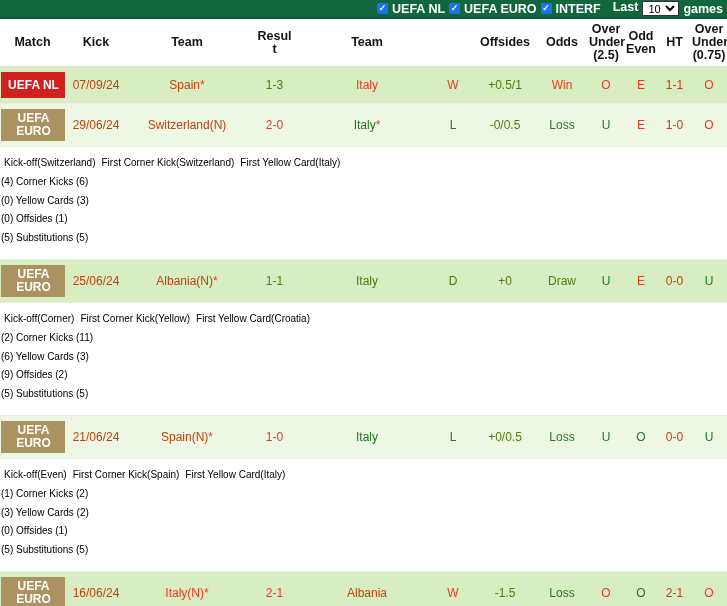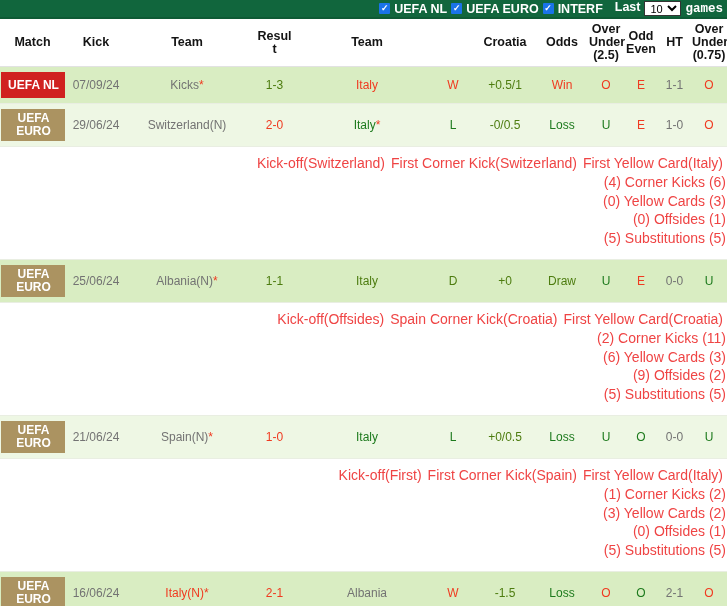--- a/index.html
+++ b/index.html
@@ -24,21 +24,21 @@
     display:inline-flex;align-items:center;justify-content:center;
     color:#fff;font-size:9px;line-height:1;font-weight:bold;
   }
   .cblabel{color:#ffffff;font-size:12.5px;font-weight:bold;letter-spacing:0;}
   .lastlbl{color:#ffffff;font-size:12.5px;font-weight:bold;margin:0 4px 4px 6px;}
   .sel{
     font-family:"Liberation Sans", sans-serif;
     font-size:11px;height:15px;padding:0 1px;border:1px solid #333;
     background:#fff;color:#000;
   }
-  .gameslbl{color:#ffffff;font-size:12.5px;font-weight:bold;margin-left:4px;font-family:Liberation Mono, monospace;}
+  .gameslbl{color:#ffffff;font-size:12.5px;font-weight:bold;margin-left:4px;}
 
   
   table.main{border-collapse:collapse;width:727px;table-layout:fixed;}
   table.main th{
     font-size:12.5px;font-weight:bold;color:#141414;
     text-align:center;vertical-align:middle;
     padding:4px 1px;background:#ffffff;line-height:13px;
     border-bottom:1px solid #e2e2e2;
   }
   table.main td{
@@ -74,27 +74,27 @@
     color:#ffffff;font-size:12px;font-weight:bold;line-height:13px;
     text-align:center;box-sizing:border-box;padding:3px 2px;
   }
   .bdg-nl{background:#d0211f;}
   .bdg-euro{background:#ab9361;}
 
   
   .t-red{color:#f03a20;}
   .t-blue{color:#4d7c0f;}
   .t-green{color:#1d7a1d;}
-  .t-black{color:#737373;}
+  .t-black{color:#c2410c;}
   .star{color:#f03a20;}
 
   
   .detail{
-    padding:2px 0 6px 0;color:#ef4444;font-size:14px;line-height:18.8px;
-    text-align:right;
+    padding:2px 0 6px 0;color:#000000;font-size:10px;line-height:18.8px;
+    text-align:left;
   }
   .detail .line1{ }
   .detail .line1 span{margin:0 3px;}
 </style>
 </head>
 <body>
 
 <div class="wrap">
 
   <div class="topbar">
@@ -128,21 +128,21 @@
     </colgroup>
     <thead>
       <tr>
         <th>Match</th>
         <th>Kick</th>
         <th>Team</th>
         <th><span style="white-space:pre-line">Resul
 t</span></th>
         <th>Team</th>
         <th></th>
-        <th>Croatia</th>
+        <th>Offsides</th>
         <th>Odds</th>
         <th>
           <div>Over</div>
           <div>Under</div>
           <div>(2.5)</div>
         </th>
         <th>
           <div>Odd</div>
           <div>Even</div>
         </th>
@@ -153,21 +153,21 @@
           <div>(0.75)</div>
         </th>
       </tr>
     </thead>
     <tbody id="tbody">
         <tr class="r-dark">
           <td class="badge">
             <div class="bdg bdg-nl">UEFA NL</div>
           </td>
           <td><span class="t-black">07/09/24</span></td>
-          <td><span class="t-black">Kicks</span><span class="star">*</span></td>
+          <td><span class="t-black">Spain</span><span class="star">*</span></td>
           <td><span class="t-blue">1-3</span></td>
           <td><span class="t-red">Italy</span></td>
           <td><span class="t-red">W</span></td>
           <td><span class="t-blue">+0.5/1</span></td>
           <td><span class="t-red">Win</span></td>
           <td><span class="t-red">O</span></td>
           <td><span class="t-red">E</span></td>
           <td><span class="t-black">1-1</span></td>
           <td><span class="t-red">O</span></td>
         </tr>
@@ -210,21 +210,21 @@
           <td><span class="t-blue">+0</span></td>
           <td><span class="t-blue">Draw</span></td>
           <td><span class="t-green">U</span></td>
           <td><span class="t-red">E</span></td>
           <td><span class="t-black">0-0</span></td>
           <td><span class="t-green">U</span></td>
         </tr>
         <tr class="r-detail">
           <td colspan="12">
             <div class="detail">
-              <div class="line1"><span>Kick-off(Offsides)</span><span>Spain Corner Kick(Croatia)</span><span>First Yellow Card(Croatia)</span></div>
+              <div class="line1"><span>Kick-off(Corner)</span><span>First Corner Kick(Yellow)</span><span>First Yellow Card(Croatia)</span></div>
               <div>(2) Corner Kicks (11)</div>
               <div>(6) Yellow Cards (3)</div>
               <div>(9) Offsides (2)</div>
               <div>(5) Substitutions (5)</div>
             </div>
           </td>
         </tr>
         <tr class="r-light">
           <td class="badge">
             <div class="bdg bdg-euro">UEFA EURO</div>
@@ -237,21 +237,21 @@
           <td><span class="t-blue">+0/0.5</span></td>
           <td><span class="t-green">Loss</span></td>
           <td><span class="t-green">U</span></td>
           <td><span class="t-green">O</span></td>
           <td><span class="t-black">0-0</span></td>
           <td><span class="t-green">U</span></td>
         </tr>
         <tr class="r-detail">
           <td colspan="12">
             <div class="detail">
-              <div class="line1"><span>Kick-off(First)</span><span>First Corner Kick(Spain)</span><span>First Yellow Card(Italy)</span></div>
+              <div class="line1"><span>Kick-off(Even)</span><span>First Corner Kick(Spain)</span><span>First Yellow Card(Italy)</span></div>
               <div>(1) Corner Kicks (2)</div>
               <div>(3) Yellow Cards (2)</div>
               <div>(0) Offsides (1)</div>
               <div>(5) Substitutions (5)</div>
             </div>
           </td>
         </tr>
         <tr class="r-dark">
           <td class="badge">
             <div class="bdg bdg-euro">UEFA EURO</div>

